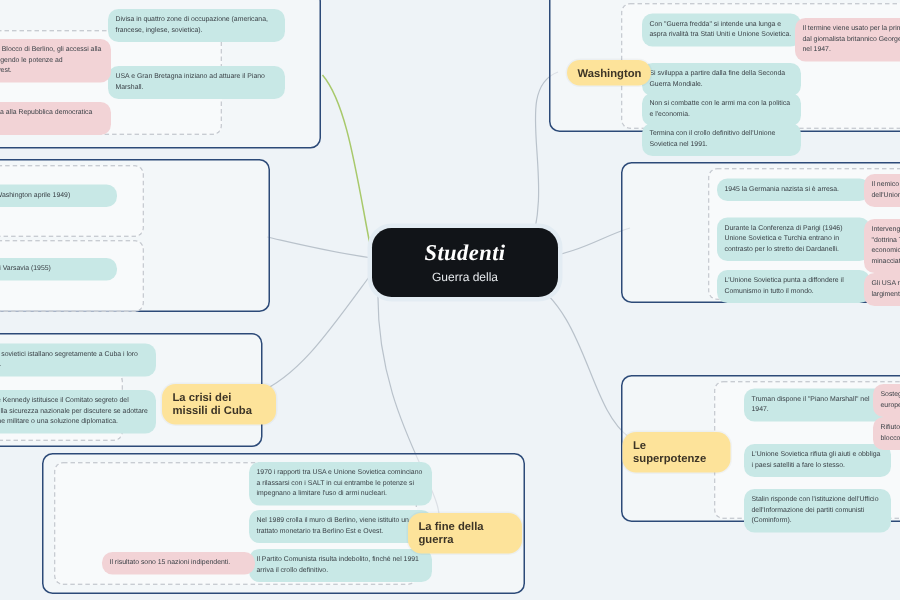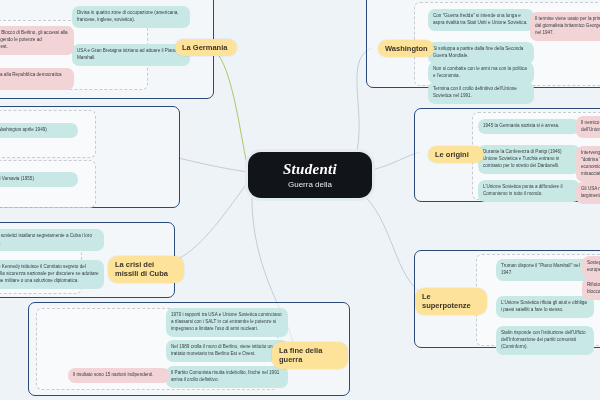--- a/index.html
+++ b/index.html
@@ -70,21 +70,20 @@
 
     <path d="M248,182 C 220,220 200,250 172,262" fill="none" stroke="#b9c2cb" stroke-width="0.8"></path>
 
     <path d="M252,192 C 250,280 300,330 292,350" fill="none" stroke="#b9c2cb" stroke-width="0.8"></path>
   </svg>
 
   <div class="branch" style="left:-96px;top:-6px;width:310px;height:105px;">
     <div class="branch-outline"></div>
     <div class="sub-outline" style="left:-2px;top:26px;width:244px;height:68px;"></div>
   </div>
-  <div class="topic" style="left:175px;top:39px;width:48px;">La Germania</div>
   <div class="node teal" style="left:72px;top:6px;width:108px;">Divisa in quattro zone di occupazione (americana, francese, inglese, sovietica).</div>
   <div class="node teal" style="left:72px;top:44px;width:108px;">USA e Gran Bretagna iniziano ad attuare il Piano Marshall.</div>
   <div class="node pink" style="left:-60px;top:26px;width:124px;">I sovietici rispondono con il Blocco di Berlino, gli accessi alla città vengono chiusi costringendo le potenze ad approvvigionare Berlino Ovest.</div>
   <div class="node pink" style="left:-60px;top:68px;width:124px;">L'URSS risponde dando vita alla Repubblica democratica tedesca (DDR).</div>
 
   <div class="branch" style="left:-110px;top:106px;width:290px;height:102px;">
     <div class="branch-outline"></div>
     <div class="sub-outline" style="left:2px;top:4px;width:202px;height:46px;"></div>
     <div class="sub-outline" style="left:2px;top:54px;width:202px;height:46px;"></div>
   </div>
@@ -117,21 +116,20 @@
   <div class="node teal" style="left:428px;top:9px;width:96px;">Con "Guerra fredda" si intende una lunga e aspra rivalità tra Stati Uniti e Unione Sovietica.</div>
   <div class="node teal" style="left:428px;top:42px;width:96px;">Si sviluppa a partire dalla fine della Seconda Guerra Mondiale.</div>
   <div class="node teal" style="left:428px;top:62px;width:96px;">Non si combatte con le armi ma con la politica e l'economia.</div>
   <div class="node teal" style="left:428px;top:82px;width:96px;">Termina con il crollo definitivo dell'Unione Sovietica nel 1991.</div>
   <div class="node pink" style="left:530px;top:12px;width:86px;">Il termine viene usato per la prima volta dal giornalista britannico George Orwell nel 1947.</div>
 
   <div class="branch" style="left:414px;top:108px;width:236px;height:94px;">
     <div class="branch-outline"></div>
     <div class="sub-outline" style="left:58px;top:4px;width:186px;height:86px;"></div>
   </div>
-  <div class="topic" style="left:428px;top:146px;width:42px;">Le origini</div>
   <div class="node teal" style="left:478px;top:119px;width:92px;">1945 la Germania nazista si è arresa.</div>
   <div class="node teal" style="left:478px;top:145px;width:92px;">Durante la Conferenza di Parigi (1946) Unione Sovietica e Turchia entrano in contrasto per lo stretto dei Dardanelli.</div>
   <div class="node teal" style="left:478px;top:180px;width:92px;">L'Unione Sovietica punta a diffondere il Comunismo in tutto il mondo.</div>
   <div class="node pink" style="left:576px;top:116px;width:74px;">Il nemico comune era la Germania dell'Unione Sovietica.</div>
   <div class="node pink" style="left:576px;top:146px;width:74px;">Intervengono gli USA con la "dottrina Truman": sostegno economico e militare per i paesi minacciati dai totalitarismi.</div>
   <div class="node pink" style="left:576px;top:182px;width:74px;">Gli USA rispondono con un largimento per la ricostruzione.</div>
 
   <div class="branch" style="left:414px;top:250px;width:240px;height:98px;">
     <div class="branch-outline"></div>
     <div class="sub-outline" style="left:62px;top:4px;width:184px;height:90px;"></div>

